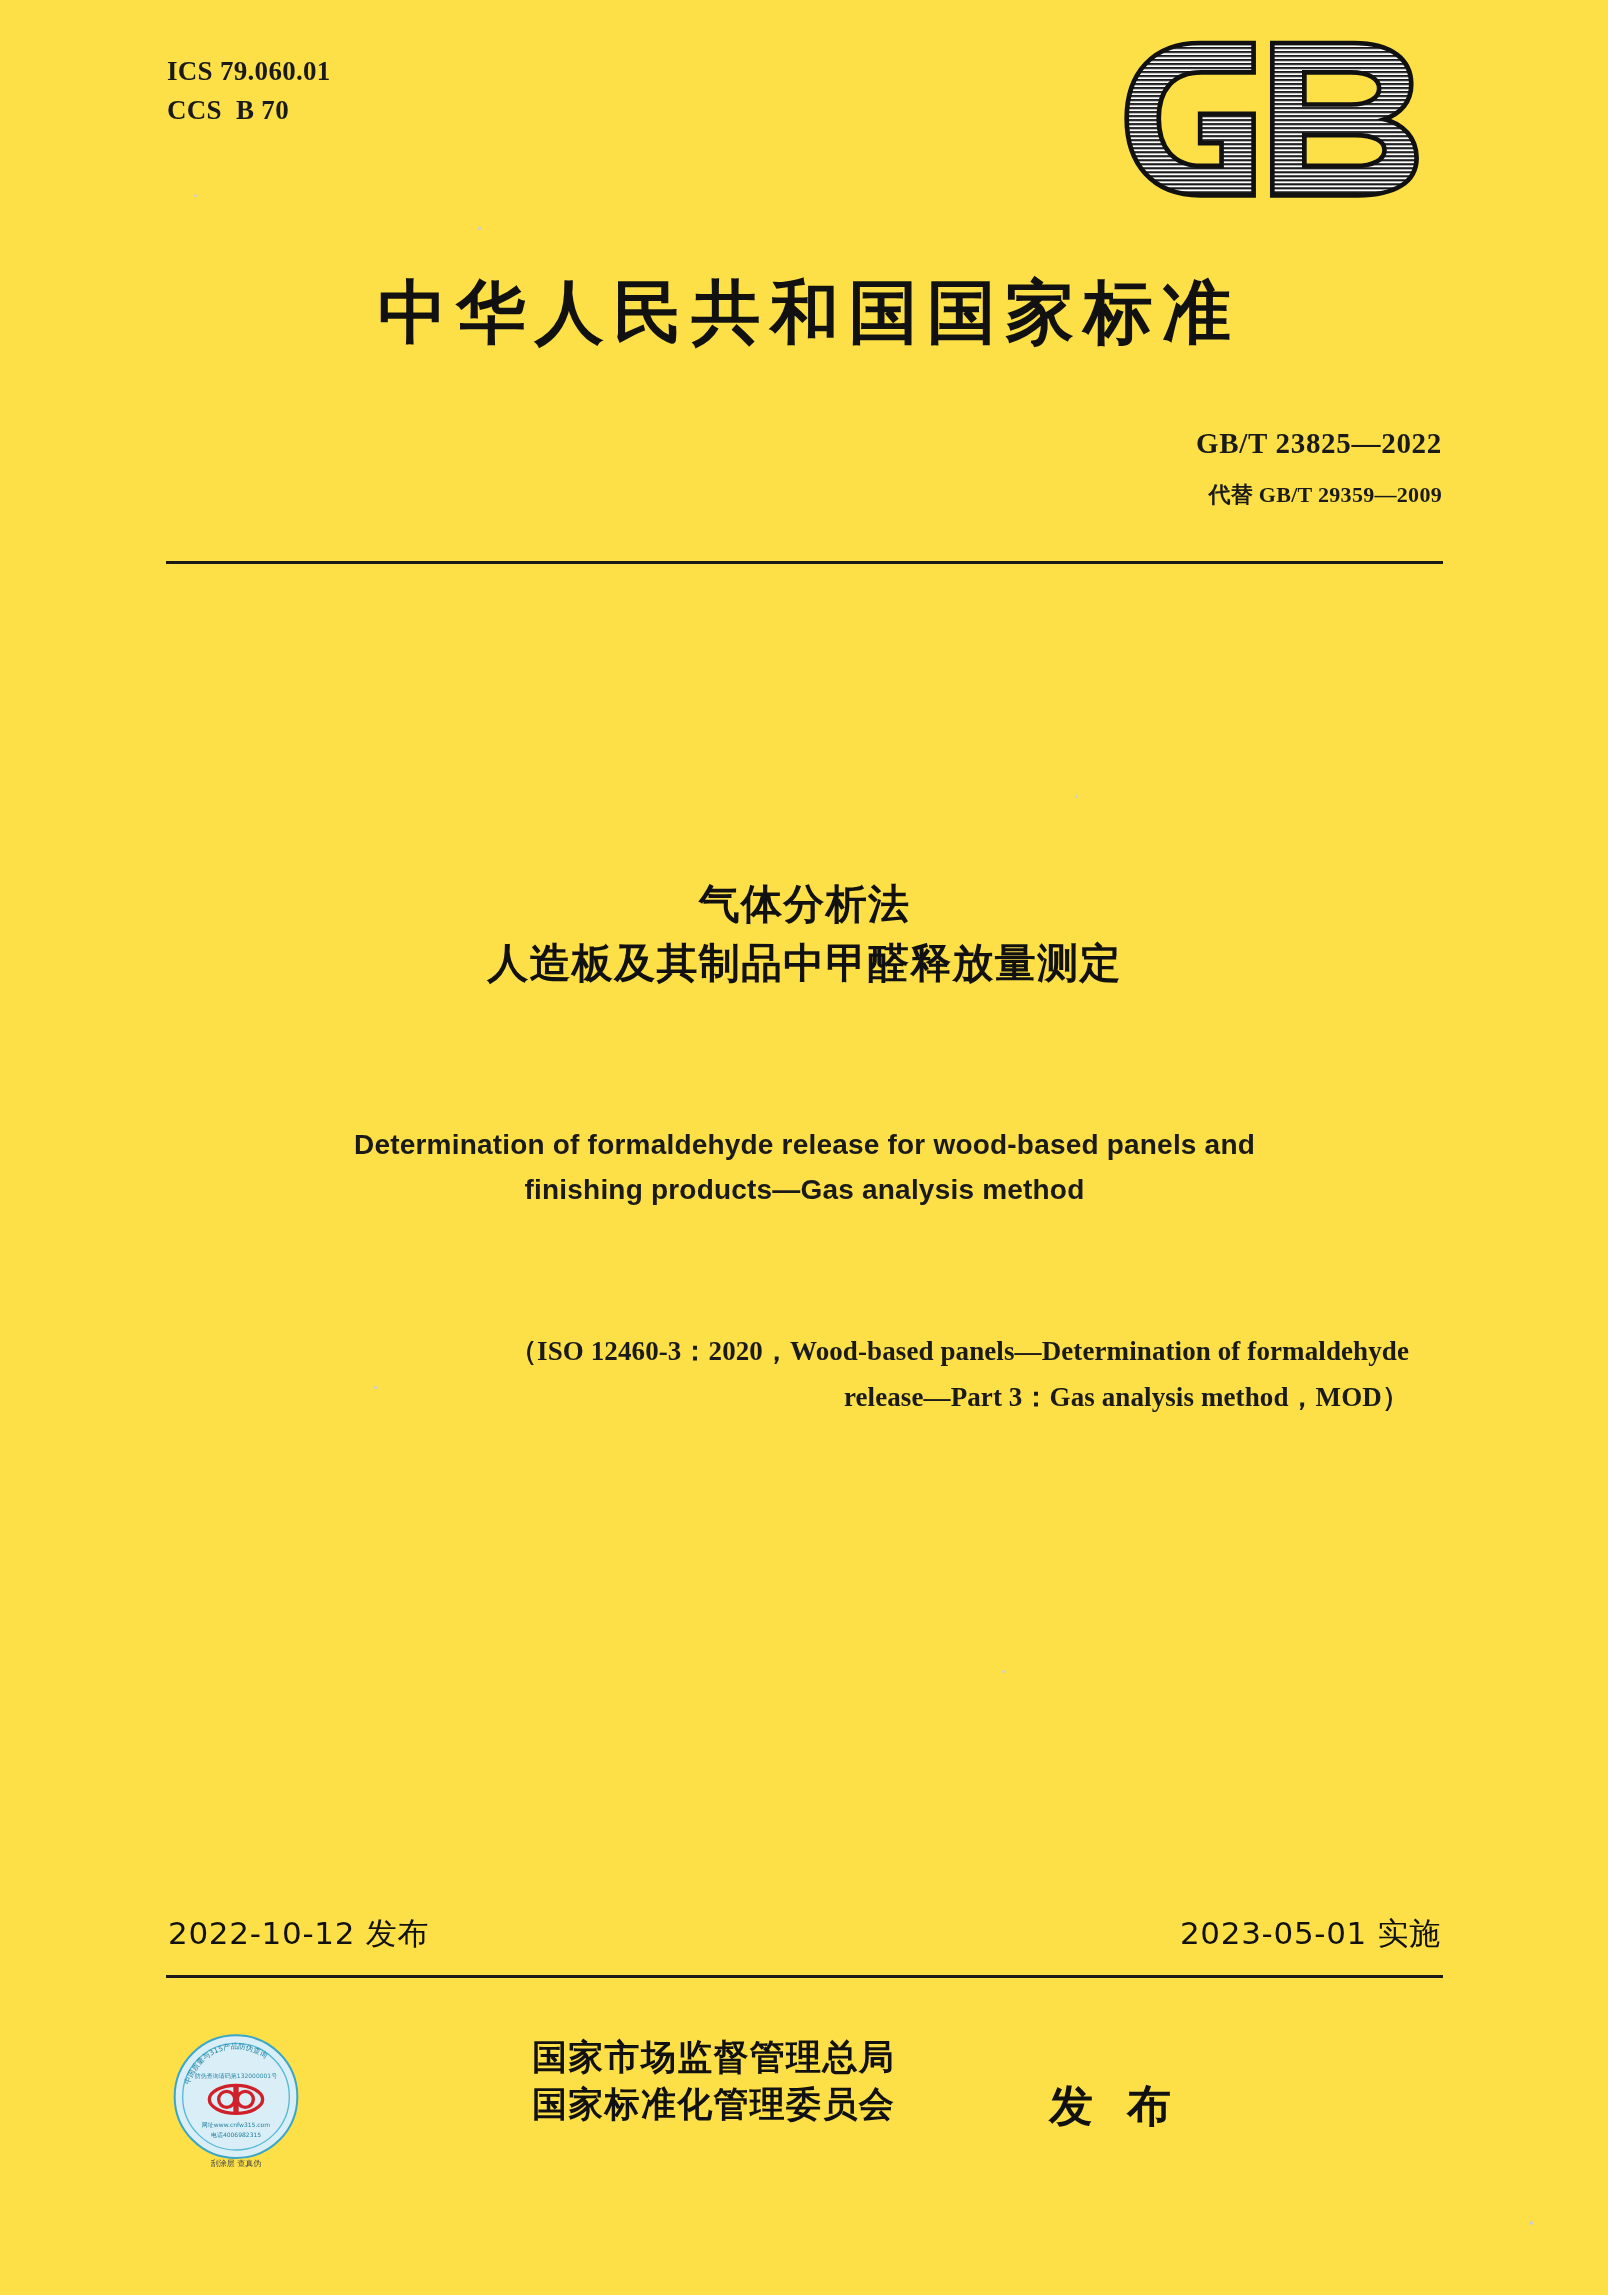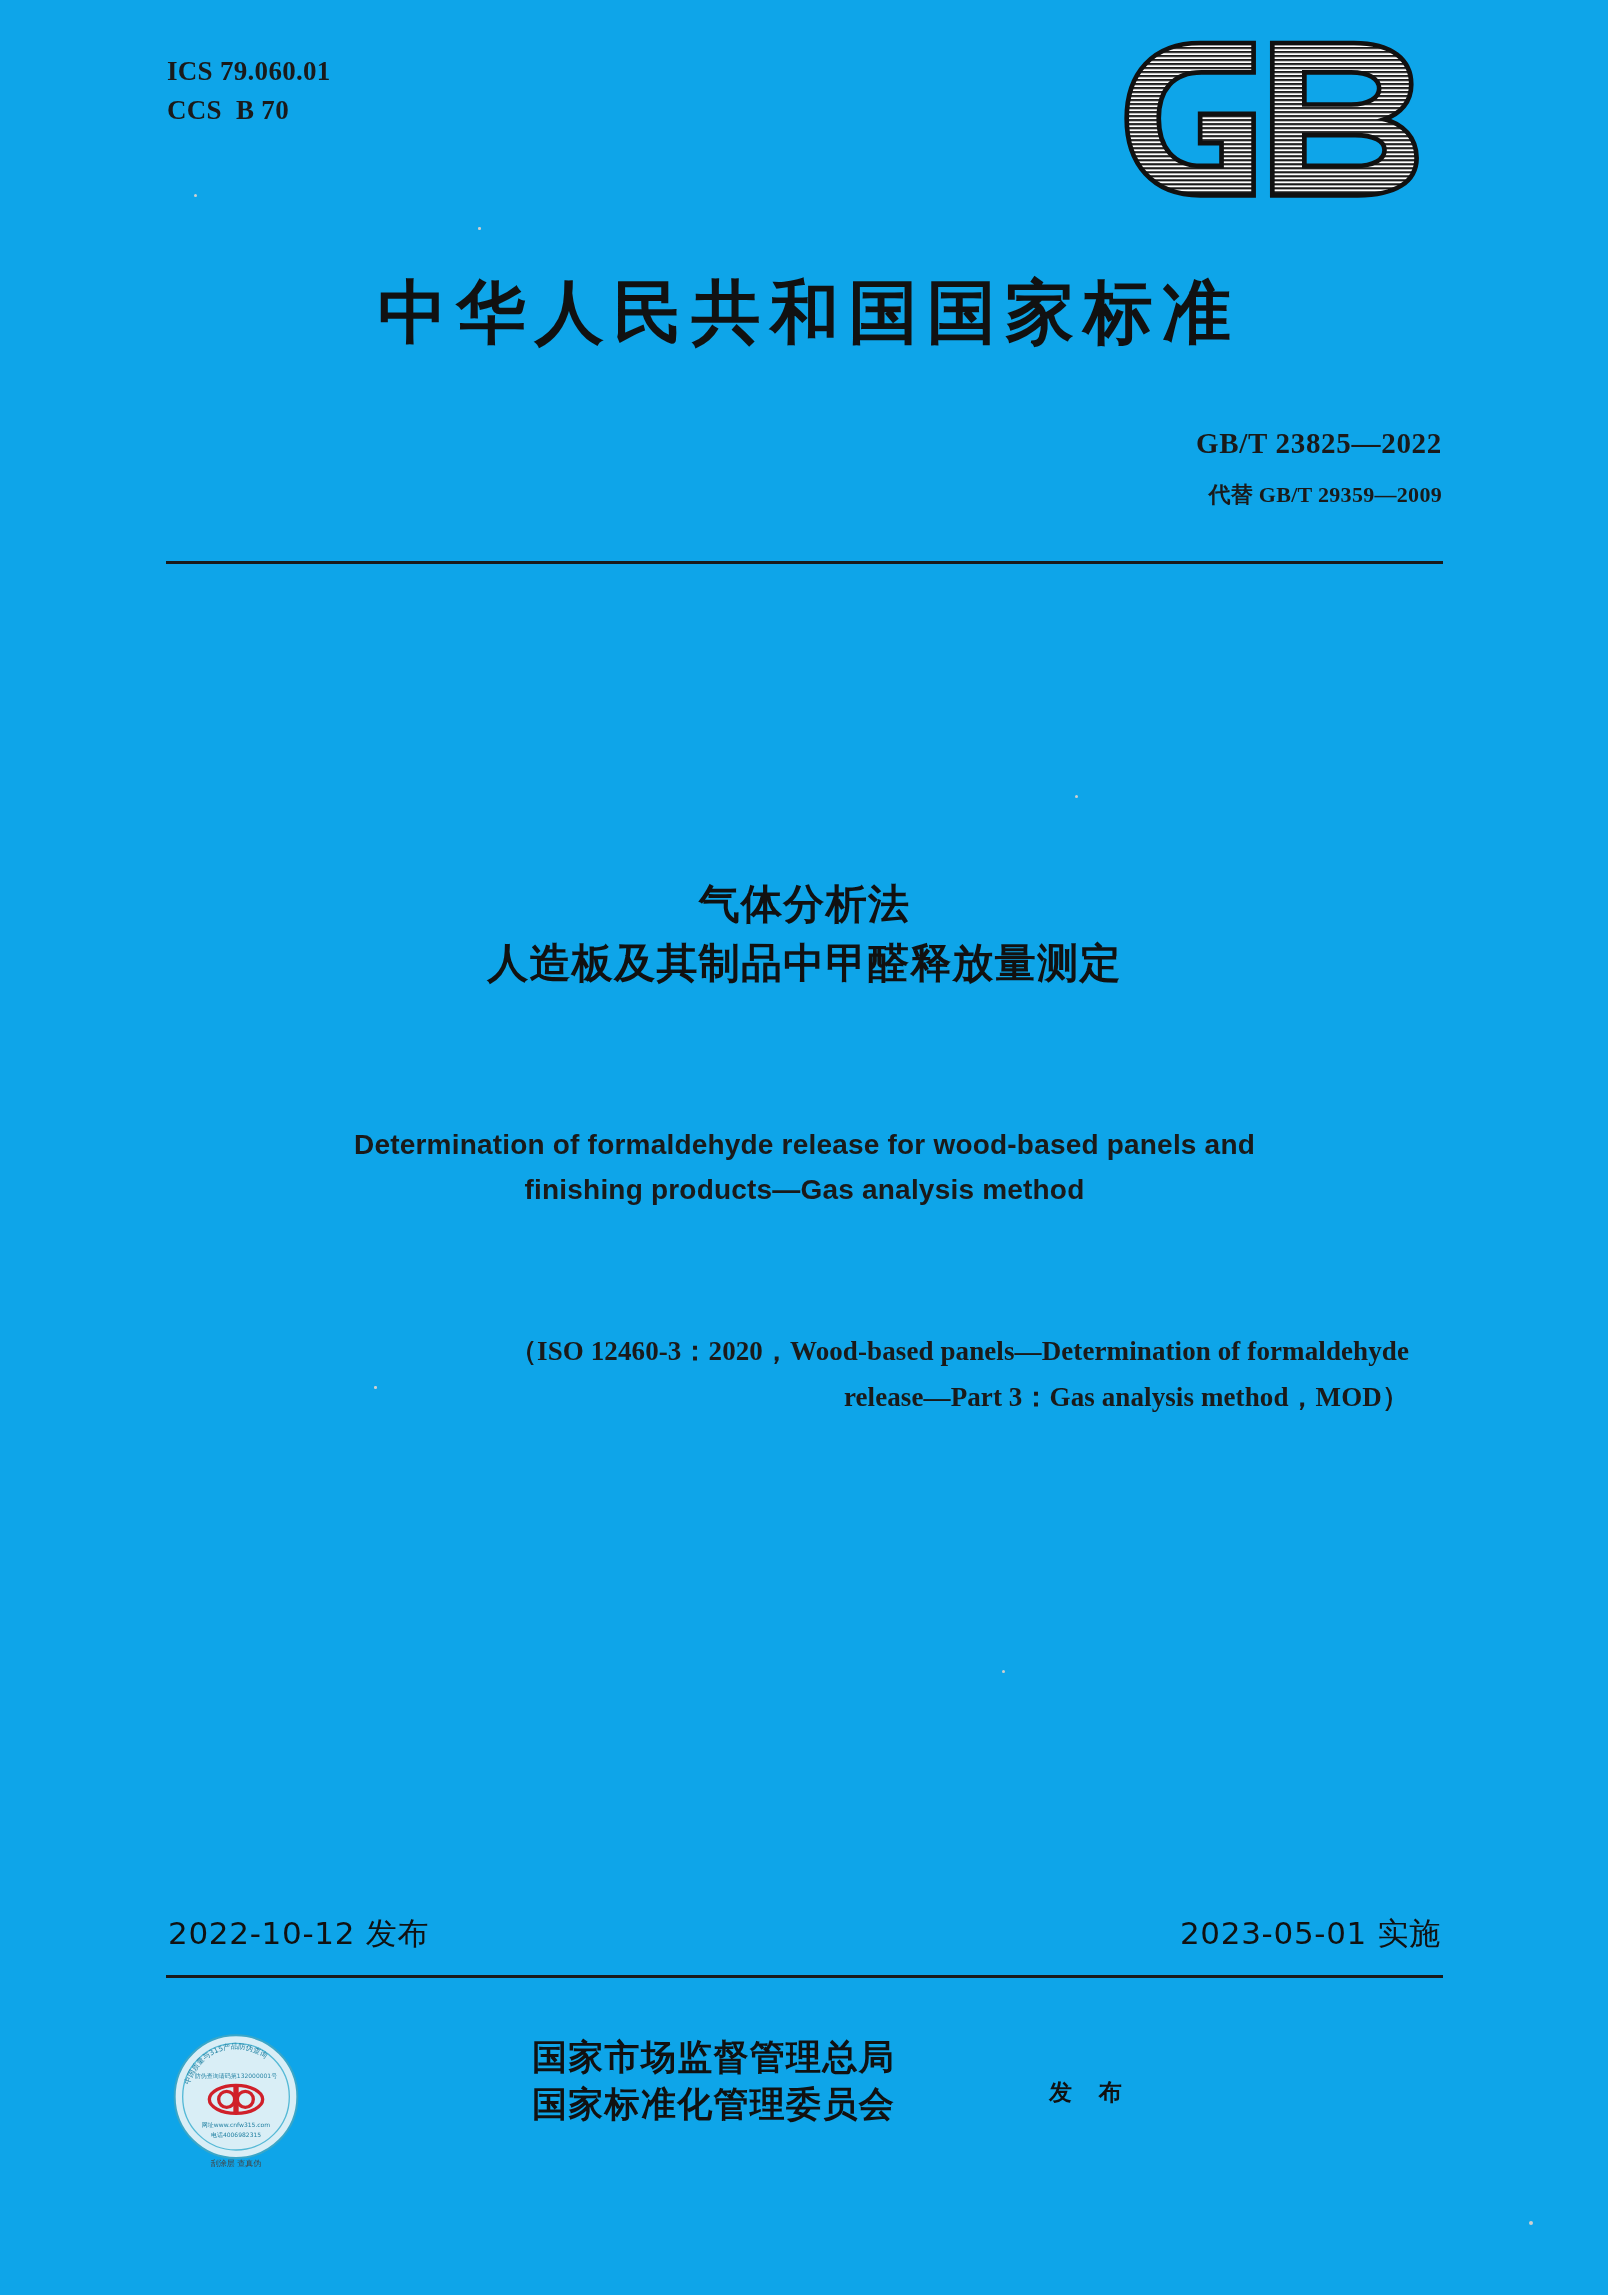--- a/index.html
+++ b/index.html
@@ -11,21 +11,21 @@
     width: 1609px;
     height: 2295px;
     position: relative;
     font-family: "Liberation Serif", serif;
     color: #1a1a1a;
     overflow: hidden;
   }
   .page {
     position: absolute;
     inset: 0;
-    background: #0ea5e9;
+    background: #fde047;
   }
 
   
   .ics-block {
     position: absolute;
     left: 167px;
     top: 52px;
     font-family: "Liberation Serif", serif;
     font-weight: bold;
     font-size: 27px;
@@ -167,21 +167,21 @@
     letter-spacing: 1.3px;
     color: #111;
     margin-left: 44px;
   }
   .issue-word {
     position: absolute;
     left: 1049px;
     top: 2077px;
     font-family: "DejaVu Sans", sans-serif;
     font-weight: bold;
-    font-size: 23px;
+    font-size: 44px;
     letter-spacing: 9.4px;
     color: #111;
   }
 
   
   .seal {
     position: absolute;
     left: 166px;
     top: 2030px;
     width: 140px;

